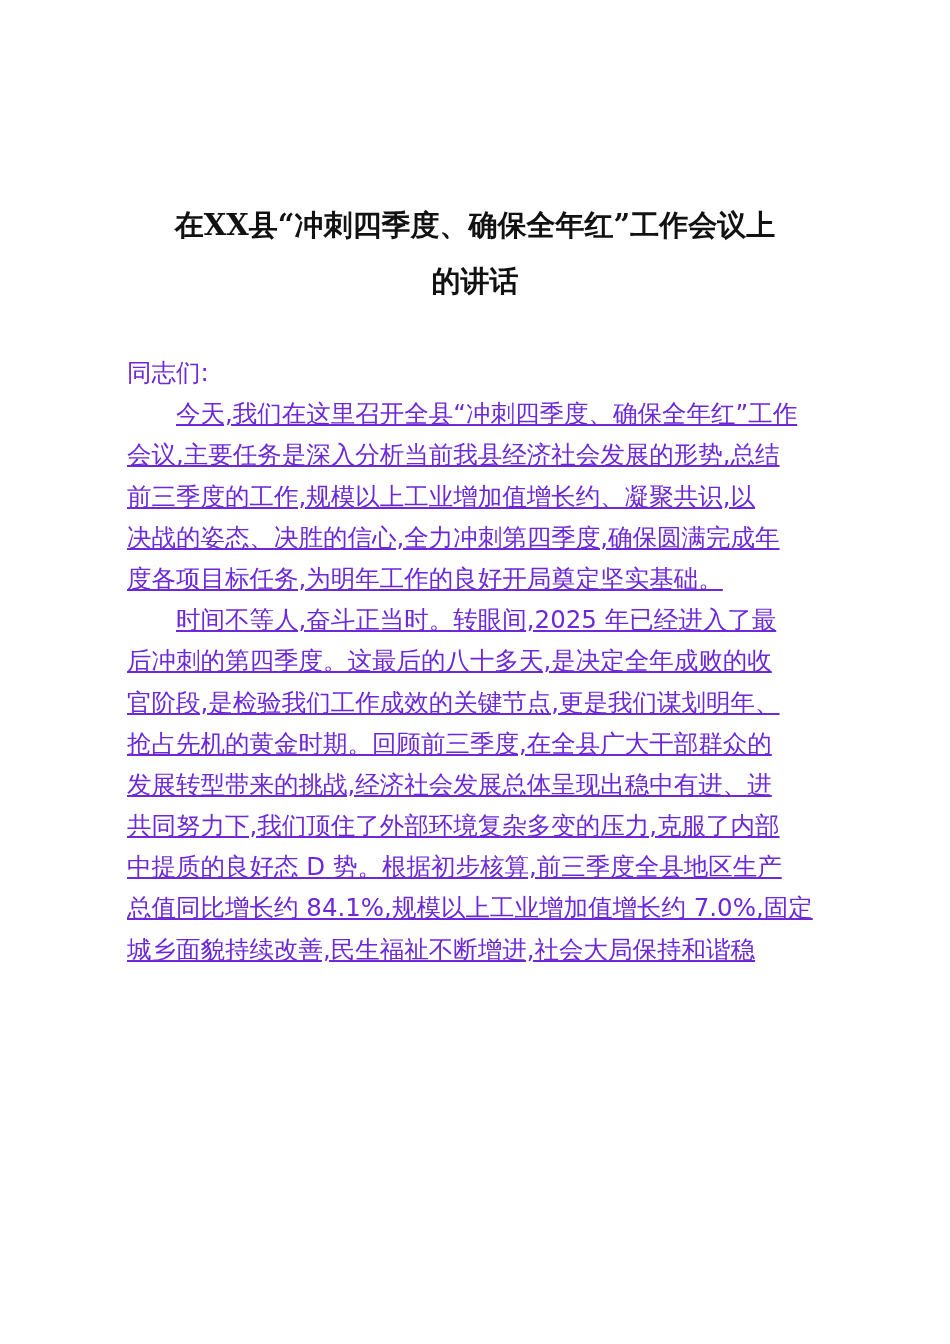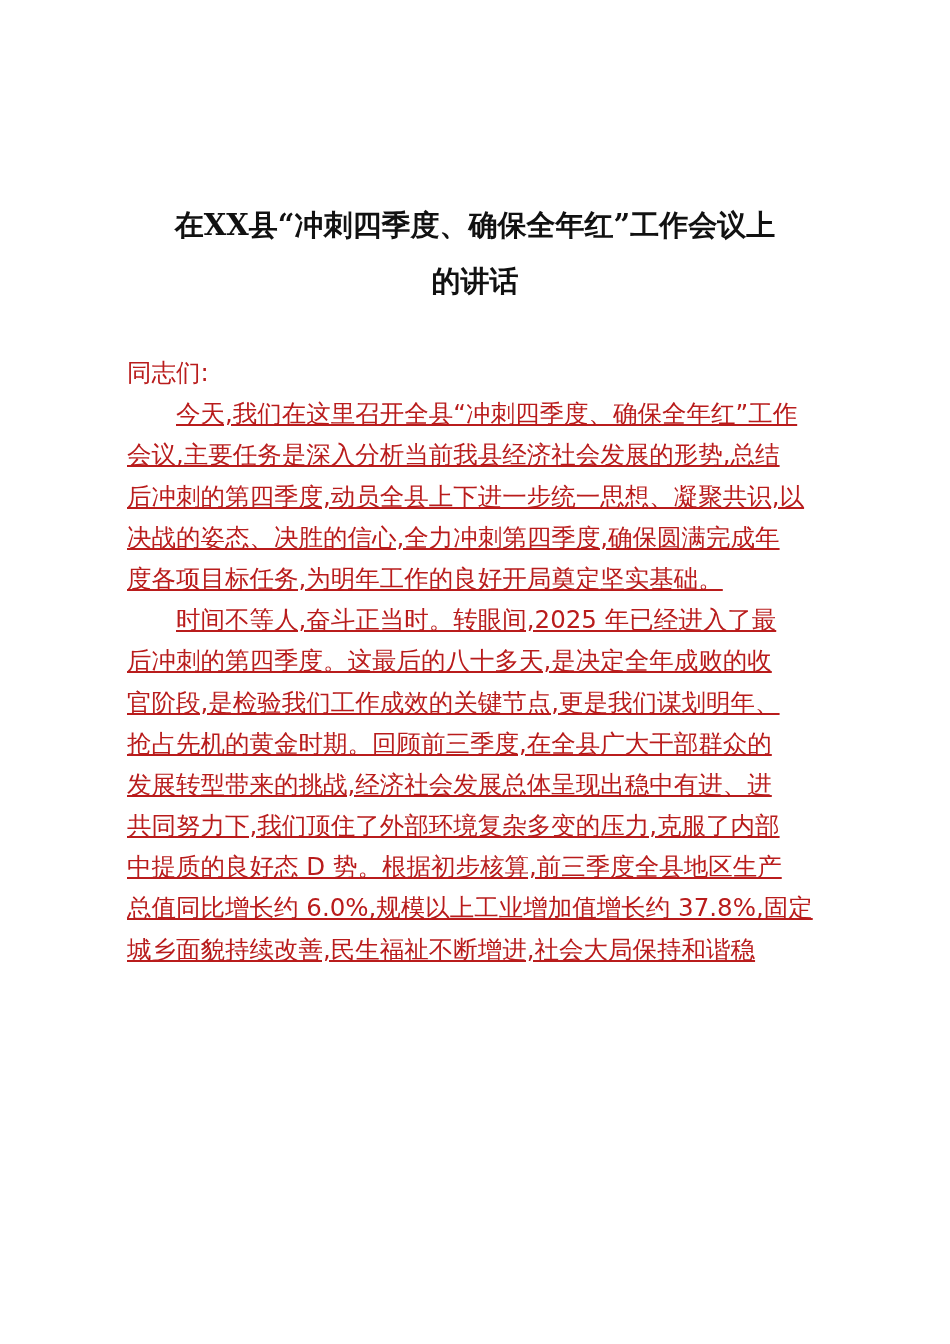--- a/index.html
+++ b/index.html
@@ -38,21 +38,21 @@
     display: block;
     white-space: nowrap;
   }
   .body-text {
     position: absolute;
     left: 127px;
     width: 700px;
     top: 343px;
     font-size: 24.5px;
     line-height: 41.2px;
-    color: #b91c1c;
+    color: #6d28d9;
   }
   .line {
     display: block;
     white-space: nowrap;
     height: 41.2px;
   }
   .indent {
     padding-left: 49px;
   }
   .greeting {
@@ -75,31 +75,31 @@
     <span class="tline">在XX县“冲刺四季度、确保全年红”工作会议上</span>
     <span class="tline">的讲话</span>
   </div>
 
   <div class="body-text">
     <span class="line greeting">同志们:</span>
 
     <div class="para">
       <span class="line indent">今天,我们在这里召开全县“冲刺四季度、确保全年红”工作</span>
       <span class="line">会议,主要任务是深入分析当前我县经济社会发展的形势,总结</span>
-      <span class="line">后冲刺的第四季度,动员全县上下进一步统一思想、凝聚共识,以</span>
+      <span class="line">前三季度的工作,规模以上工业增加值增长约、凝聚共识,以</span>
       <span class="line">决战的姿态、决胜的信心,全力冲刺第四季度,确保圆满完成年</span>
       <span class="line">度各项目标任务,为明年工作的良好开局奠定坚实基础。</span>
     </div>
 
     <div class="para">
       <span class="line indent">时间不等人,奋斗正当时。转眼间,2025 年已经进入了最</span>
       <span class="line">后冲刺的第四季度。这最后的八十多天,是决定全年成败的收</span>
       <span class="line">官阶段,是检验我们工作成效的关键节点,更是我们谋划明年、</span>
       <span class="line">抢占先机的黄金时期。回顾前三季度,在全县广大干部群众的</span>
       <span class="line">发展转型带来的挑战,经济社会发展总体呈现出稳中有进、进</span>
       <span class="line">共同努力下,我们顶住了外部环境复杂多变的压力,克服了内部</span>
       <span class="line">中提质的良好态 D 势。根据初步核算,前三季度全县地区生产</span>
-      <span class="line">总值同比增长约 6.0%,规模以上工业增加值增长约 37.8%,固定</span>
+      <span class="line">总值同比增长约 84.1%,规模以上工业增加值增长约 7.0%,固定</span>
       <span class="line">城乡面貌持续改善,民生福祉不断增进,社会大局保持和谐稳</span>
     </div>
   </div>
 
 </div>
 
 </body></html>

